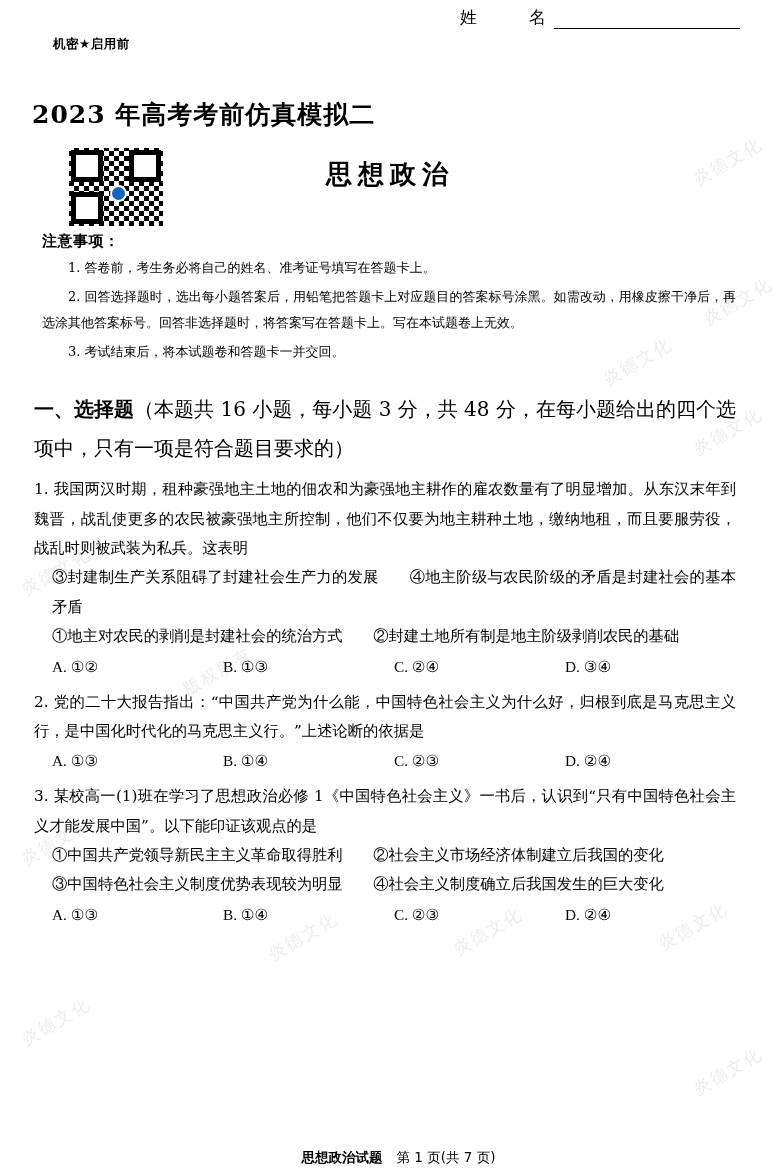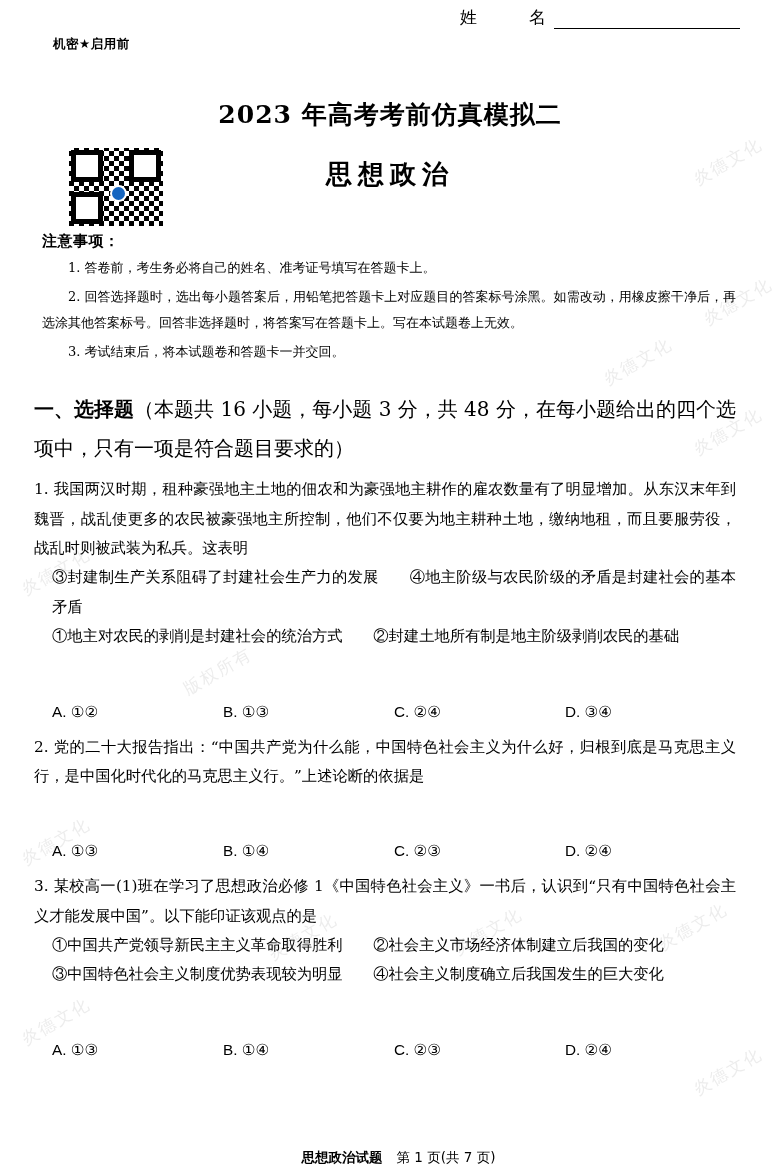--- a/index.html
+++ b/index.html
@@ -75,21 +75,20 @@
   .name-row .lbl.short { letter-spacing: 14px; padding-left: 8px; }
   .name-row .line {
     flex: 1;
     border-bottom: 1.4px solid #000;
     height: 19px;
     margin-left: 2px;
   }
 
   
   h1.main-title {
-    text-align: center;
     font-size: 25px;
     font-weight: bold;
     margin: 6px 0 0 0;
     letter-spacing: 1px;
     font-family: "DejaVu Serif", "Liberation Serif", serif;
   }
   h2.subject-title {
     text-align: center;
     font-size: 26px;
     font-weight: bold;
@@ -184,22 +183,21 @@
     padding-left: 18px;
   }
   .choices {
     display: flex;
     padding-left: 18px;
     font-size: 15.3px;
     line-height: 1.9;
   }
   .choices span {
     width: 25%;
-    font-family: Liberation Sans, sans-serif;
-    margin-top: 45px;
+    font-family: Liberation Serif, serif;
   }
 
   
   .footer {
     position: absolute;
     left: 0;
     right: 0;
     bottom: 8px;
     text-align: center;
     font-size: 13.5px;

